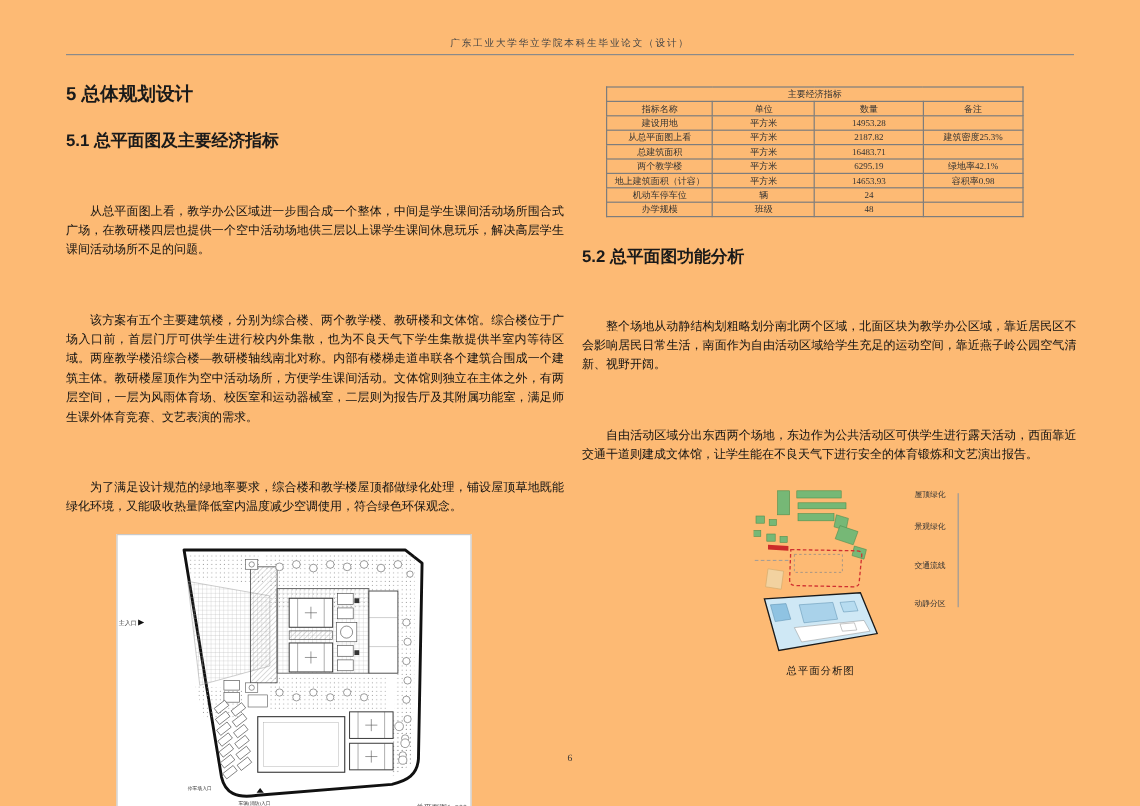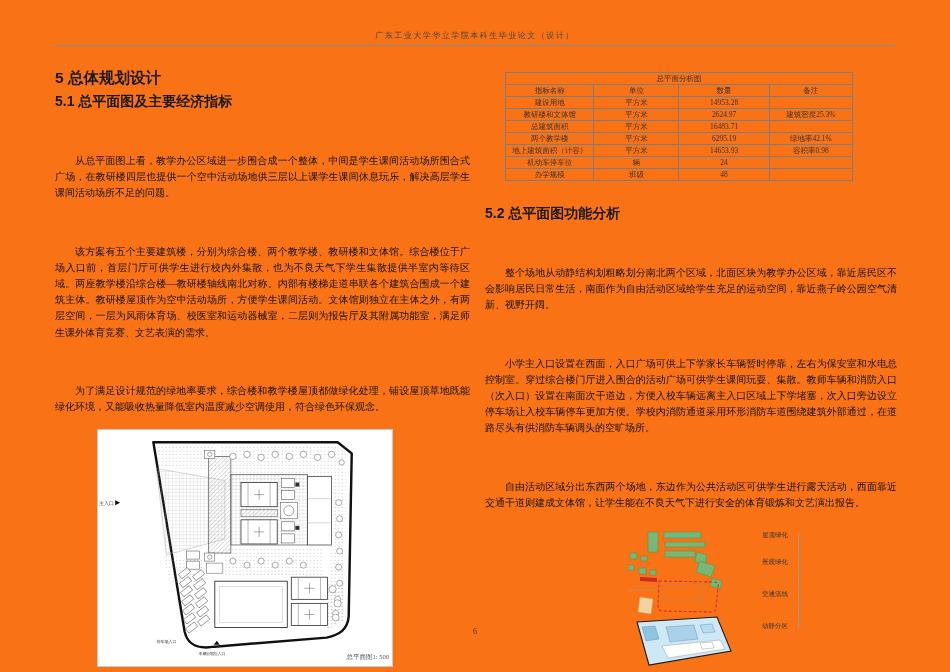--- a/index.html
+++ b/index.html
@@ -1,31 +1,31 @@
 <!DOCTYPE html>
 <html><head>
 <meta charset="utf-8">
 <style>
   * { margin:0; padding:0; box-sizing:border-box; }
   html,body { width:950px; height:672px; background:#ffffff; overflow:hidden;
               font-family:"Liberation Serif","DejaVu Serif",serif; color:#1a1a1a; }
-  .page { position:relative; width:950px; height:672px; background:#f97316; }
+  .page { position:relative; width:950px; height:672px; background:#fdba74; }
 
   
   .header-title { position:absolute; top:30px; left:0; right:0; text-align:center;
                   font-size:8px; color:#444; letter-spacing:1.5px; }
   .header-rule { position:absolute; top:45px; left:55px; right:55px;
                  border-top:1px solid #8a8a8a; }
 
   
   .col-left  { position:absolute; left:55px;  top:64px; width:415px; }
   .col-right { position:absolute; left:485px; top:62px; width:412px; }
 
   h1.chapter { font-family:"Liberation Sans","DejaVu Sans",sans-serif;
-               font-size:15.5px; font-weight:bold; margin:4px 0 4px 0; }
+               font-size:15.5px; font-weight:bold; margin:4px 0 20px 0; }
   h2.section { font-family:"Liberation Sans","DejaVu Sans",sans-serif;
                font-size:14px; font-weight:bold; margin:0 0 13px 0; }
   p.body-text { font-size:10px; line-height:16.2px; text-align:justify;
                 text-indent:2em; color:#111;margin-top:42px; }
 
   
   .siteplan-frame { position:relative; margin:14px 0 0 42px; width:296px; height:238px;
                     border:1px solid #c9c9c9; background:#fff; }
   .siteplan-frame svg { display:block; width:100%; height:100%; }
   .scale-note { position:absolute; right:3px; bottom:4px; font-size:6.5px; color:#555; }
@@ -40,21 +40,21 @@
   td.tbl-title { font-size:10px; height:16px; color:#111; line-height:14px; }
   .fig-caption-table { margin:16px 0 0 20px; width:348px; text-align:center; font-size:8px; color:#222; }
   .h2-52 { margin-top:24px !important; }
 
   
   .analysis-wrap { position:relative; margin:14px 0 0 143px; width:175px; height:150px; }
   .analysis-wrap svg { position:absolute; left:0; top:0; }
   .diagram-labels { position:absolute; left:112px; top:0; width:56px; height:150px; }
   .diagram-label { position:absolute; right:8px; font-size:6.5px; color:#333; white-space:nowrap; }
   .label-bracket { position:absolute; right:4px; top:9px; height:95px; border-right:1px solid #9a9a9a; width:1px; }
-  .fig-caption-analysis { margin:2px 0 0 143px; width:112px; text-align:right; font-size:8.5px; color:#111; letter-spacing:1px; }
+  .fig-caption-analysis { margin:2px 0 0 143px; width:112px; text-align:center; font-size:8.5px; color:#111; letter-spacing:1px; }
 
   .page-number { position:absolute; top:627px; left:0; right:0; text-align:center; font-size:8px; color:#333; }
 </style>
 </head>
 <body>
 
 <div class="page">
 
   <div class="header-title">广东工业大学华立学院本科生毕业论文（设计）</div>
   <div class="header-rule"></div>
@@ -231,38 +231,38 @@
     <div class="econ-table-wrap">
       <table class="econ">
         <colgroup>
             <col style="width:25.5%">
             <col style="width:24.5%">
             <col style="width:26%">
             <col style="width:24%">
           </colgroup>
         <tbody>
           <tr>
-              <td class="tbl-title" colspan="4">总平面分析图</td>
+              <td class="tbl-title" colspan="4">主要经济指标</td>
             </tr>
           <tr>
               <td>指标名称</td>
               <td>单位</td>
               <td>数量</td>
               <td>备注</td>
             </tr>
         <tr>
               <td>建设用地</td>
               <td>平方米</td>
               <td>14953.28</td>
               <td></td>
             </tr>
             <tr>
-              <td>教研楼和文体馆</td>
-              <td>平方米</td>
-              <td>2624.97</td>
+              <td>从总平面图上看</td>
+              <td>平方米</td>
+              <td>2187.82</td>
               <td>建筑密度25.3%</td>
             </tr>
             <tr>
               <td>总建筑面积</td>
               <td>平方米</td>
               <td>16483.71</td>
               <td></td>
             </tr>
             <tr>
               <td>两个教学楼</td>
@@ -287,21 +287,20 @@
               <td>班级</td>
               <td>48</td>
               <td></td>
             </tr>
           </tbody>
       </table>
     </div>
 
     <h2 class="section h2-52">5.2 总平面图功能分析</h2>
     <p class="body-text">整个场地从动静结构划粗略划分南北两个区域，北面区块为教学办公区域，靠近居民区不会影响居民日常生活，南面作为自由活动区域给学生充足的运动空间，靠近燕子岭公园空气清新、视野开阔。</p>
-    <p class="body-text">小学主入口设置在西面，入口广场可供上下学家长车辆暂时停靠，左右为保安室和水电总控制室。穿过综合楼门厅进入围合的活动广场可供学生课间玩耍、集散。教师车辆和消防入口（次入口）设置在南面次干道边，方便入校车辆远离主入口区域上下学堵塞，次入口旁边设立停车场让入校车辆停车更加方便。学校内消防通道采用环形消防车道围绕建筑外部通过，在道路尽头有供消防车辆调头的空旷场所。</p>
     <p class="body-text">自由活动区域分出东西两个场地，东边作为公共活动区可供学生进行露天活动，西面靠近交通干道则建成文体馆，让学生能在不良天气下进行安全的体育锻炼和文艺演出报告。</p>
 
     <div class="analysis-wrap">
       <svg width="110" height="150" viewBox="0 0 110 150">
 
         <g fill="#76b876" stroke="#4f8f4f" stroke-width="0.5">
           <rect x="20" y="7" width="10" height="20"></rect>
           <rect x="36" y="7" width="37" height="6"></rect>
           <rect x="37" y="17" width="40" height="5"></rect>
           <rect x="37" y="26" width="30" height="6"></rect>

